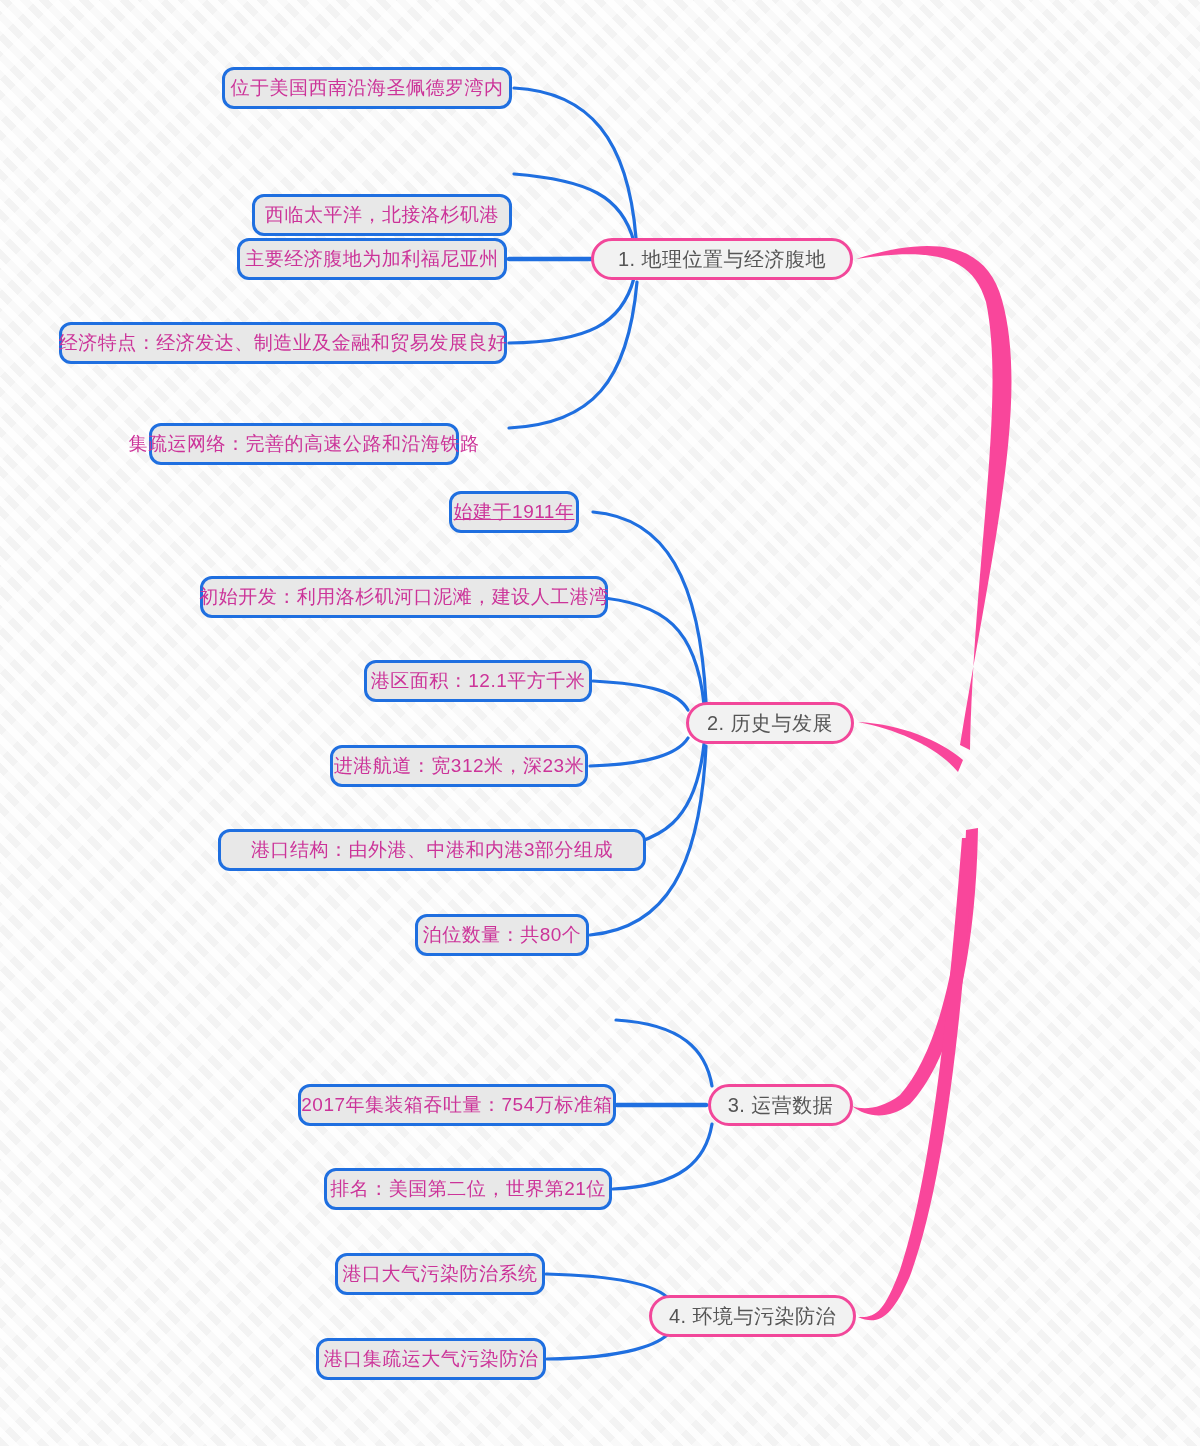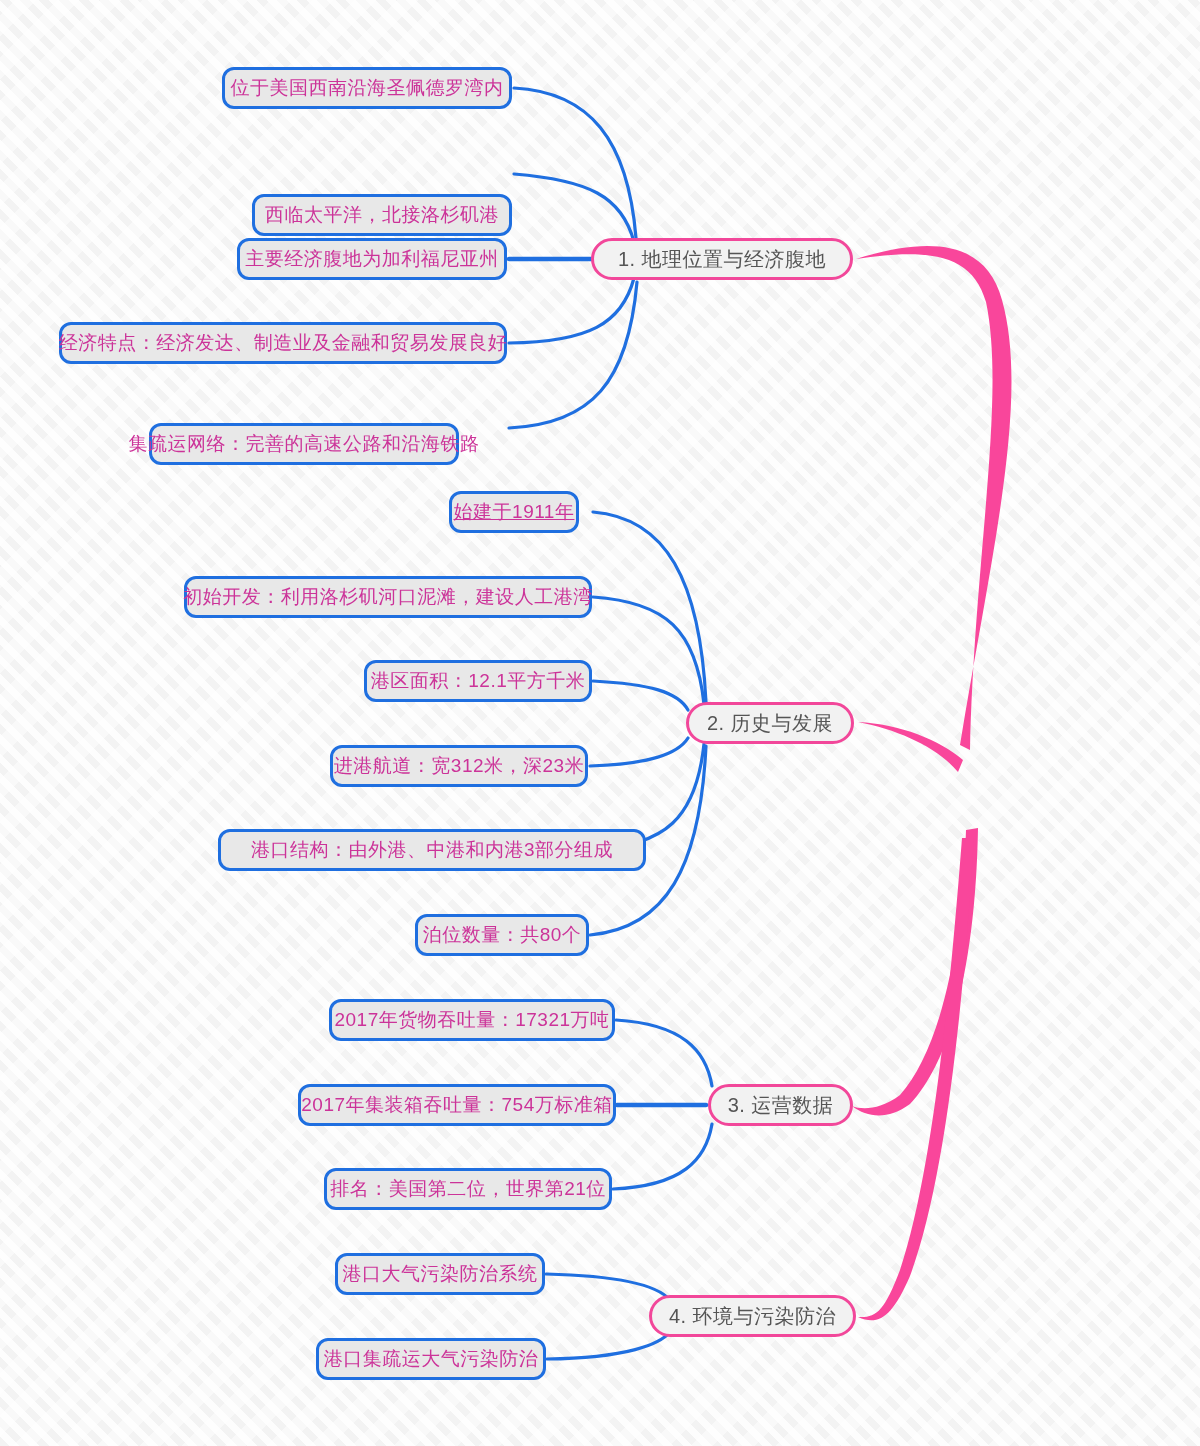--- a/index.html
+++ b/index.html
@@ -142,41 +142,38 @@
   <div class="node leaf" style="left:149px; top:407px; width:310px;margin-top:16px;">
     <span>集疏运网络：完善的高速公路和沿海铁路</span>
   </div>
 
   <div class="node branch" style="left:686px; top:702px; width:168px;">
     <span>2. 历史与发展</span>
   </div>
   <div class="node leaf" style="left:449px; top:491px; width:130px;text-decoration:underline;">
     <span>始建于1911年</span>
   </div>
-  <div class="node leaf" style="left:184px; top:576px; width:408px;">
+  <div class="node leaf" style="left:200px; top:576px; width:408px;">
     <span>初始开发：利用洛杉矶河口泥滩，建设人工港湾</span>
   </div>
   <div class="node leaf" style="left:364px; top:660px; width:228px;">
     <span>港区面积：12.1平方千米</span>
   </div>
   <div class="node leaf" style="left:330px; top:745px; width:258px;">
     <span>进港航道：宽312米，深23米</span>
   </div>
   <div class="node leaf" style="left:218px; top:829px; width:428px;">
     <span>港口结构：由外港、中港和内港3部分组成</span>
   </div>
   <div class="node leaf" style="left:415px; top:914px; width:174px;">
     <span>泊位数量：共80个</span>
   </div>
 
   <div class="node branch" style="left:708px; top:1084px; width:145px;">
     <span>3. 运营数据</span>
-  </div>
-  <div class="node leaf" style="left:329px; top:999px; width:286px;">
-    <span>2017年货物吞吐量：17321万吨</span>
   </div>
   <div class="node leaf" style="left:298px; top:1084px; width:318px;">
     <span>2017年集装箱吞吐量：754万标准箱</span>
   </div>
   <div class="node leaf" style="left:324px; top:1168px; width:288px;">
     <span>排名：美国第二位，世界第21位</span>
   </div>
 
   <div class="node branch" style="left:649px; top:1295px; width:207px;">
     <span>4. 环境与污染防治</span>

